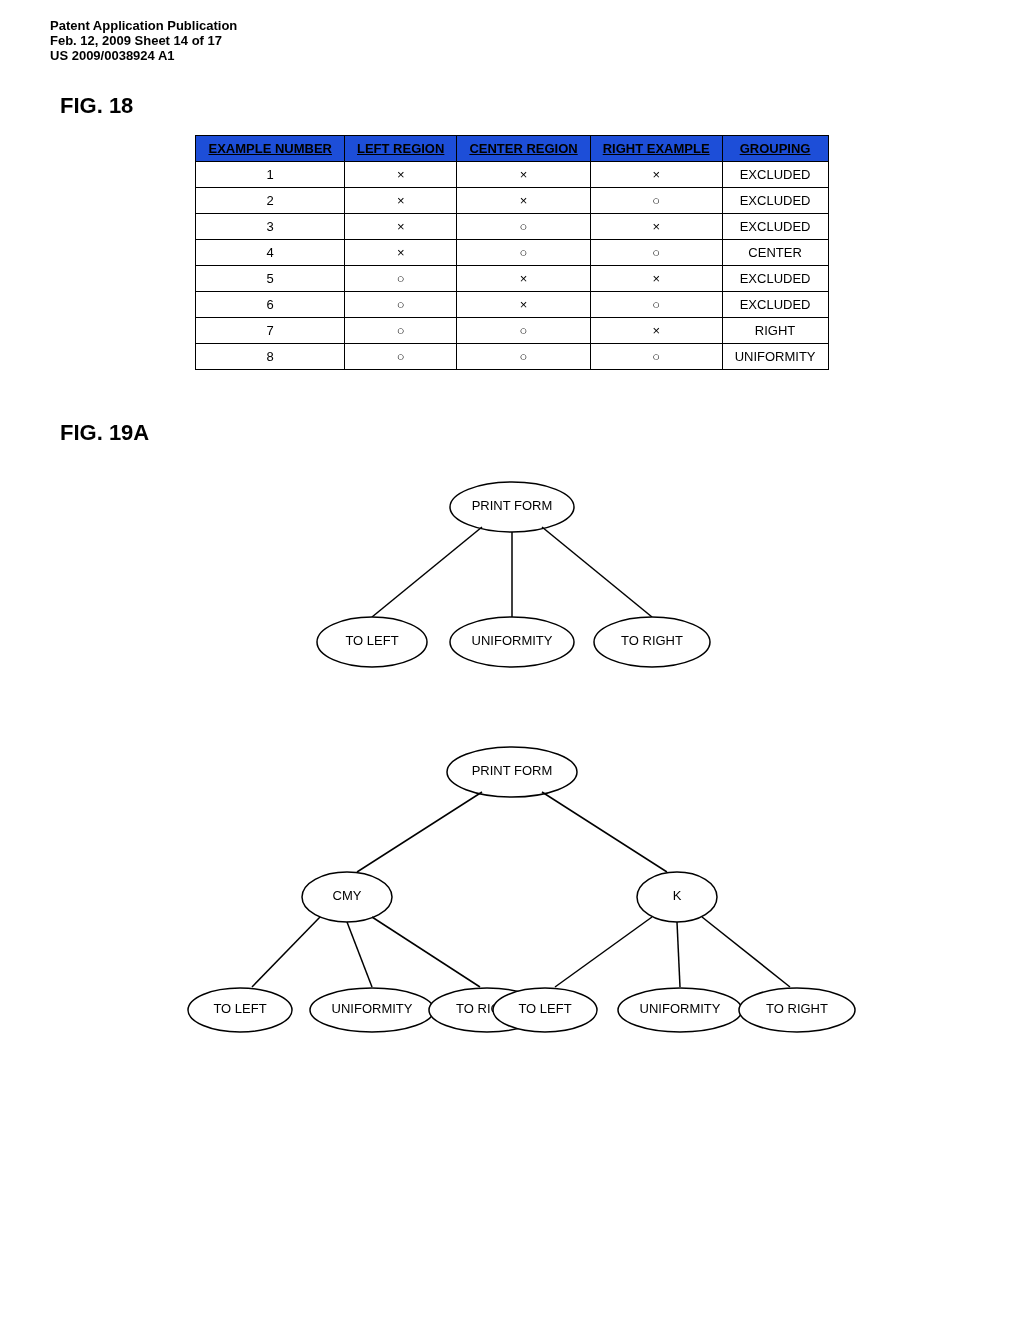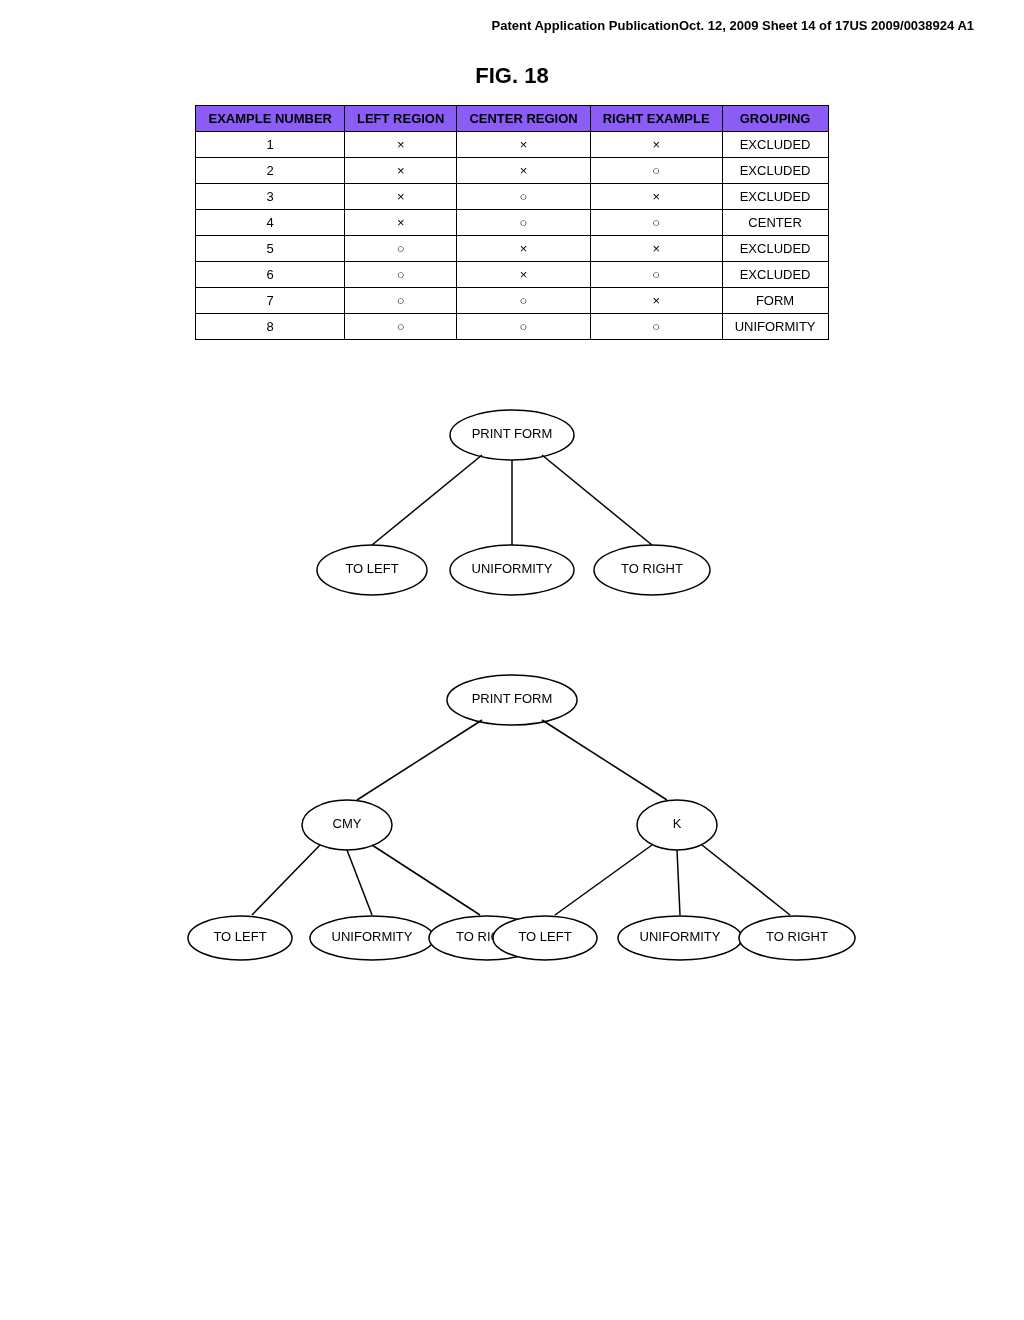--- a/index.html
+++ b/index.html
@@ -8,34 +8,34 @@
       font-family: Arial, Helvetica, sans-serif;
       width: 1024px;
       min-height: 1320px;
       position: relative;
       color: #000;
     }
 
     
     .header {
       display: flex;
-      justify-content: flex-end;
+      justify-content: flex-start;
       padding: 18px 50px 10px 50px;
       font-size: 13px;
       font-weight: bold;
+      flex-direction: column;
     }
 
     
     .content {
       padding: 20px 60px;
     }
 
     
     .fig-title {
-      text-align: center;
       font-size: 22px;
       font-weight: bold;
       margin-bottom: 16px;
       font-family: Arial, Helvetica, sans-serif;
     }
 
     
     .fig18-container {
       margin-bottom: 50px;
     }
@@ -49,21 +49,22 @@
     table.data-table th,
     table.data-table td {
       border: 1px solid #000;
       padding: 5px 12px;
       text-align: center;
       min-width: 90px;
     }
 
     table.data-table th {
       font-weight: bold;
-      background: #8b5cf6;
+      background: #1d4ed8;
+      text-decoration: underline;
     }
 
     
     .fig-container {
       margin-bottom: 50px;
       position: relative;
     }
 
     .tree-svg {
       display: block;
@@ -87,21 +88,21 @@
     line {
       stroke: #000;
       stroke-width: 1.5;
     }
   </style>
 </head>
 <body>
 
 <div class="header">
   <span>Patent Application Publication</span>
-  <span>Oct. 12, 2009  Sheet 14 of 17</span>
+  <span>Feb. 12, 2009  Sheet 14 of 17</span>
   <span>US 2009/0038924 A1</span>
 </div>
 
 <div class="content">
 
   <div class="fig18-container">
     <div class="fig-title">FIG. 18</div>
     <table class="data-table">
       <thead>
         <tr>
@@ -153,34 +154,35 @@
             <td>○</td>
             <td>×</td>
             <td>○</td>
             <td>EXCLUDED</td>
           </tr>
           <tr>
             <td>7</td>
             <td>○</td>
             <td>○</td>
             <td>×</td>
-            <td>FORM</td>
+            <td>RIGHT</td>
           </tr>
           <tr>
             <td>8</td>
             <td>○</td>
             <td>○</td>
             <td>○</td>
             <td>UNIFORMITY</td>
           </tr>
         </tbody>
     </table>
   </div>
 
   <div class="fig-container">
+    <div class="fig-title">FIG. 19A</div>
     <svg class="tree-svg" width="500" height="220" viewBox="0 0 500 220">
 
       <ellipse cx="250" cy="45" rx="62" ry="25"></ellipse>
       <text x="250" y="45">PRINT FORM</text>
 
       <line x1="220" y1="65" x2="110" y2="155"></line>
 
       <line x1="250" y1="70" x2="250" y2="155"></line>
 
       <line x1="280" y1="65" x2="390" y2="155"></line>

